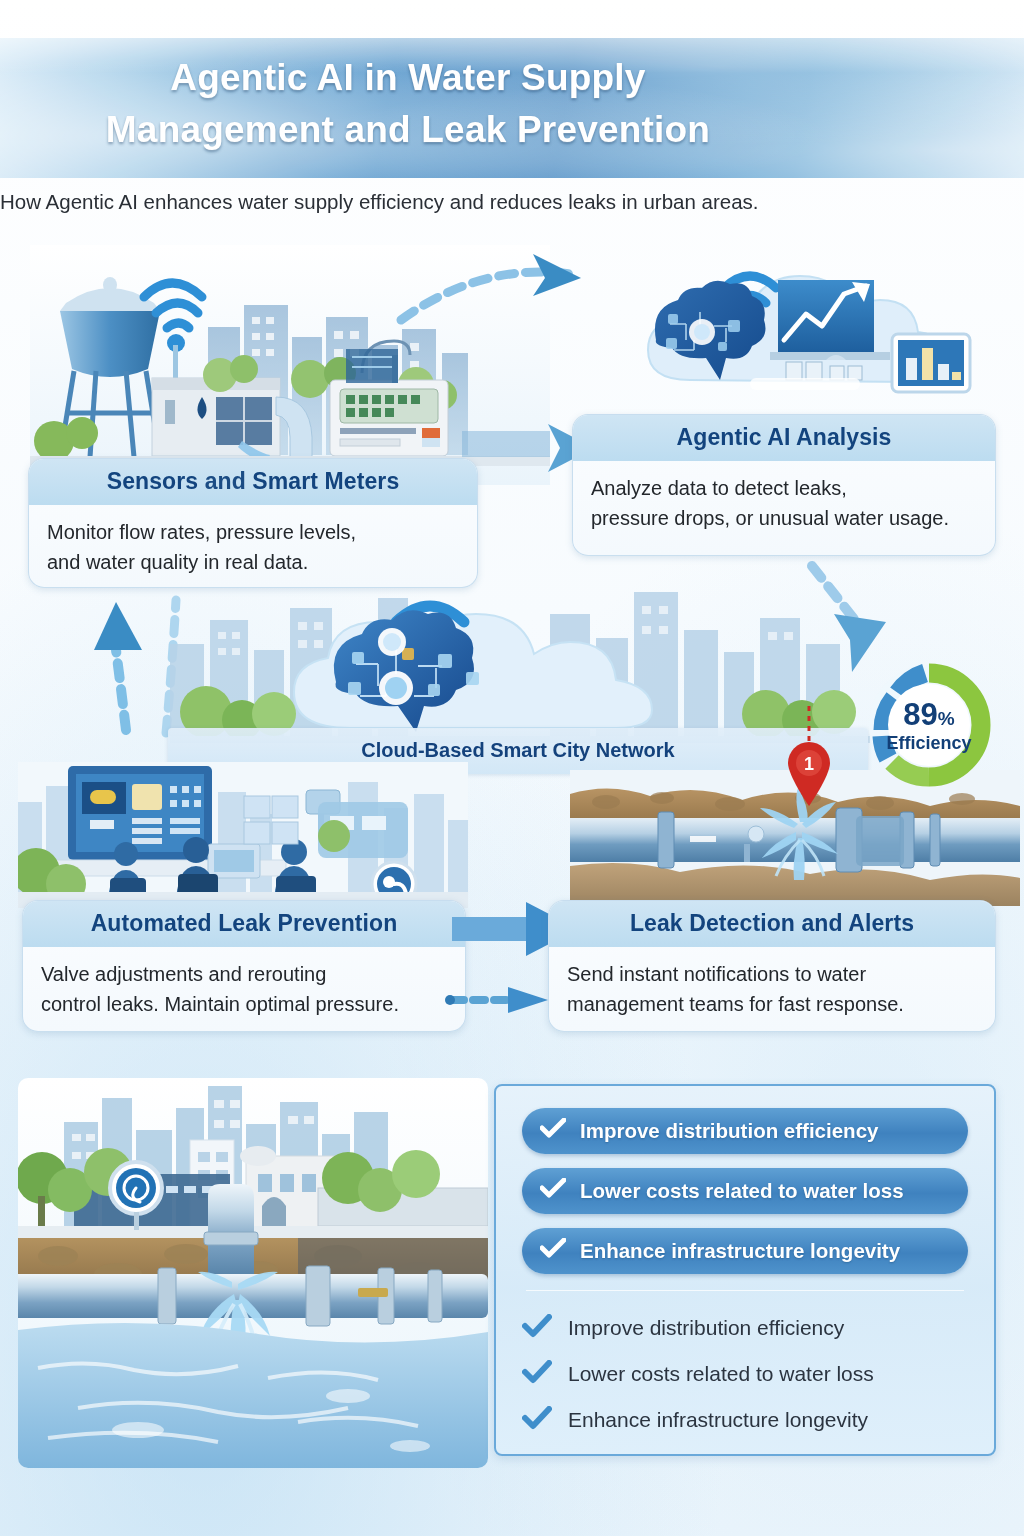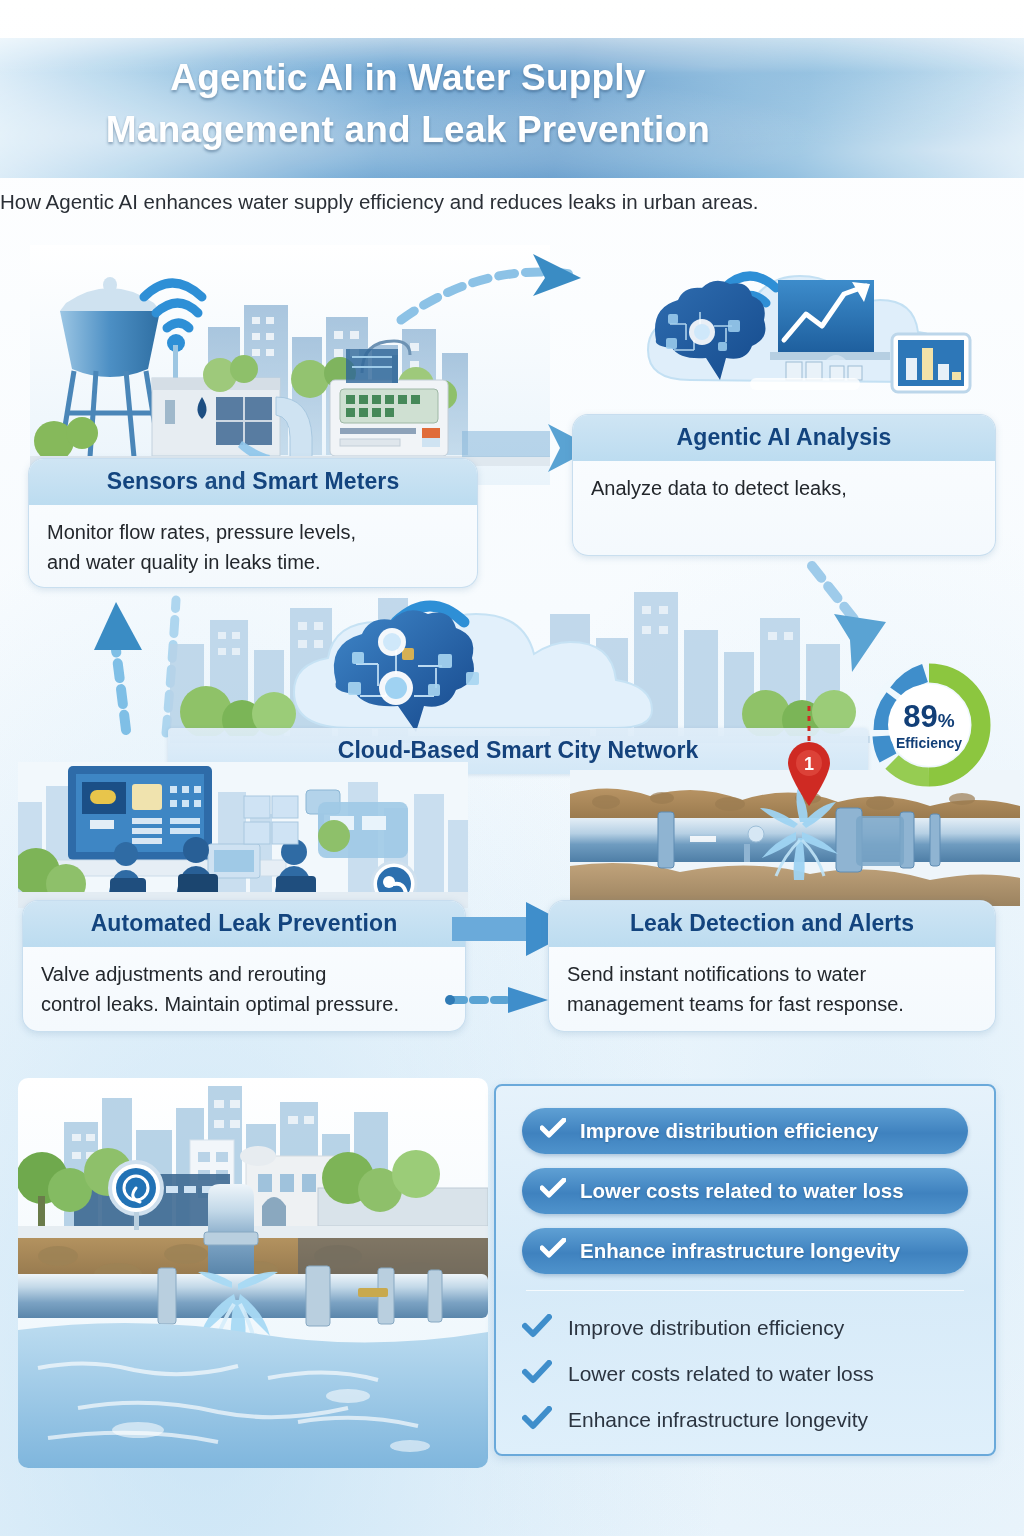--- a/index.html
+++ b/index.html
@@ -80,37 +80,37 @@
     line-height: 30px;
   }
 
   
   .banner {
     position: absolute;
     background: linear-gradient(180deg, rgba(225,238,249,.93) 0%, rgba(208,230,246,.93) 100%);
     border-radius: 4px;
     color: #14427c;
     font-weight: bold;
-    font-size: 23px;
+    font-size: 20px;
     text-align: center;
     line-height: 44px;
     box-shadow: 0 1px 4px rgba(80,130,170,.2);
   }
 
   
   .gauge { position: absolute; width: 126px; height: 126px; }
   .gauge .label-wrap {
     position: absolute; inset: 0;
     display: flex; flex-direction: column;
     align-items: center; justify-content: center;
     line-height: 1;
   }
   .gauge .pct { color:#123f77; font-weight:bold; font-size:31px; }
   .gauge .pct small { font-size:19px; }
-  .gauge .cap { color:#123f77; font-weight:bold; font-size:14px; margin-top:4px; }
+  .gauge .cap { color:#123f77; font-weight:bold; font-size:18px; margin-top:4px; }
 
   
   .benefits {
     position: absolute;
     border-radius: 8px;
     border: 2px solid #6aa9da;
     background: linear-gradient(180deg, rgba(230,242,251,.92) 0%, rgba(214,234,248,.9) 55%, rgba(222,239,251,.92) 100%);
     box-shadow: 0 3px 10px rgba(80,130,175,.2);
     padding: 22px 26px;
   }
@@ -347,32 +347,33 @@
       <rect x="120" y="116" width="110" height="12" rx="6" fill="#ffffff" opacity=".8"></rect>
     </svg>
   </div>
 
   <div class="card" style="left:28px; top:458px; width:450px; height:130px;">
     <div class="card-head">
       <span>Sensors</span><span class="light"> and </span><span>Smart Meters</span>
     </div>
     <div class="card-body">
       <div>Monitor flow rates, pressure levels,</div>
-      <div>and water quality in leaks time.</div>
+      <div>and water quality in real data.</div>
     </div>
   </div>
 
   <svg class="arrow-svg" style="left:548px; top:418px; width:70px; height:60px;">
     <path d="M0 6 L46 30 L0 54 L12 30 z" fill="#5aa3d3"></path>
   </svg>
 
   <div class="card" style="left:572px; top:414px; width:424px; height:142px;">
     <div class="card-head">Agentic AI Analysis</div>
     <div class="card-body">
       <div>Analyze data to detect leaks,</div>
+      <div>pressure drops, or unusual water usage.</div>
     </div>
   </div>
 
   <svg class="arrow-svg" style="left:800px; top:560px; width:120px; height:115px;">
     <path d="M12 6 L58 64" fill="none" stroke="#9ecbea" stroke-width="10" stroke-dasharray="15 11" stroke-linecap="round"></path>
     <path d="M34 54 L86 62 L52 112 L50 80 z" fill="#5aa3d3"></path>
   </svg>
 
   <svg class="arrow-svg" style="left:70px; top:588px; width:290px; height:145px;">
     <path d="M56 142 Q50 92 46 62" fill="none" stroke="#7fbfe6" stroke-width="10" stroke-dasharray="15 11" stroke-linecap="round"></path>

